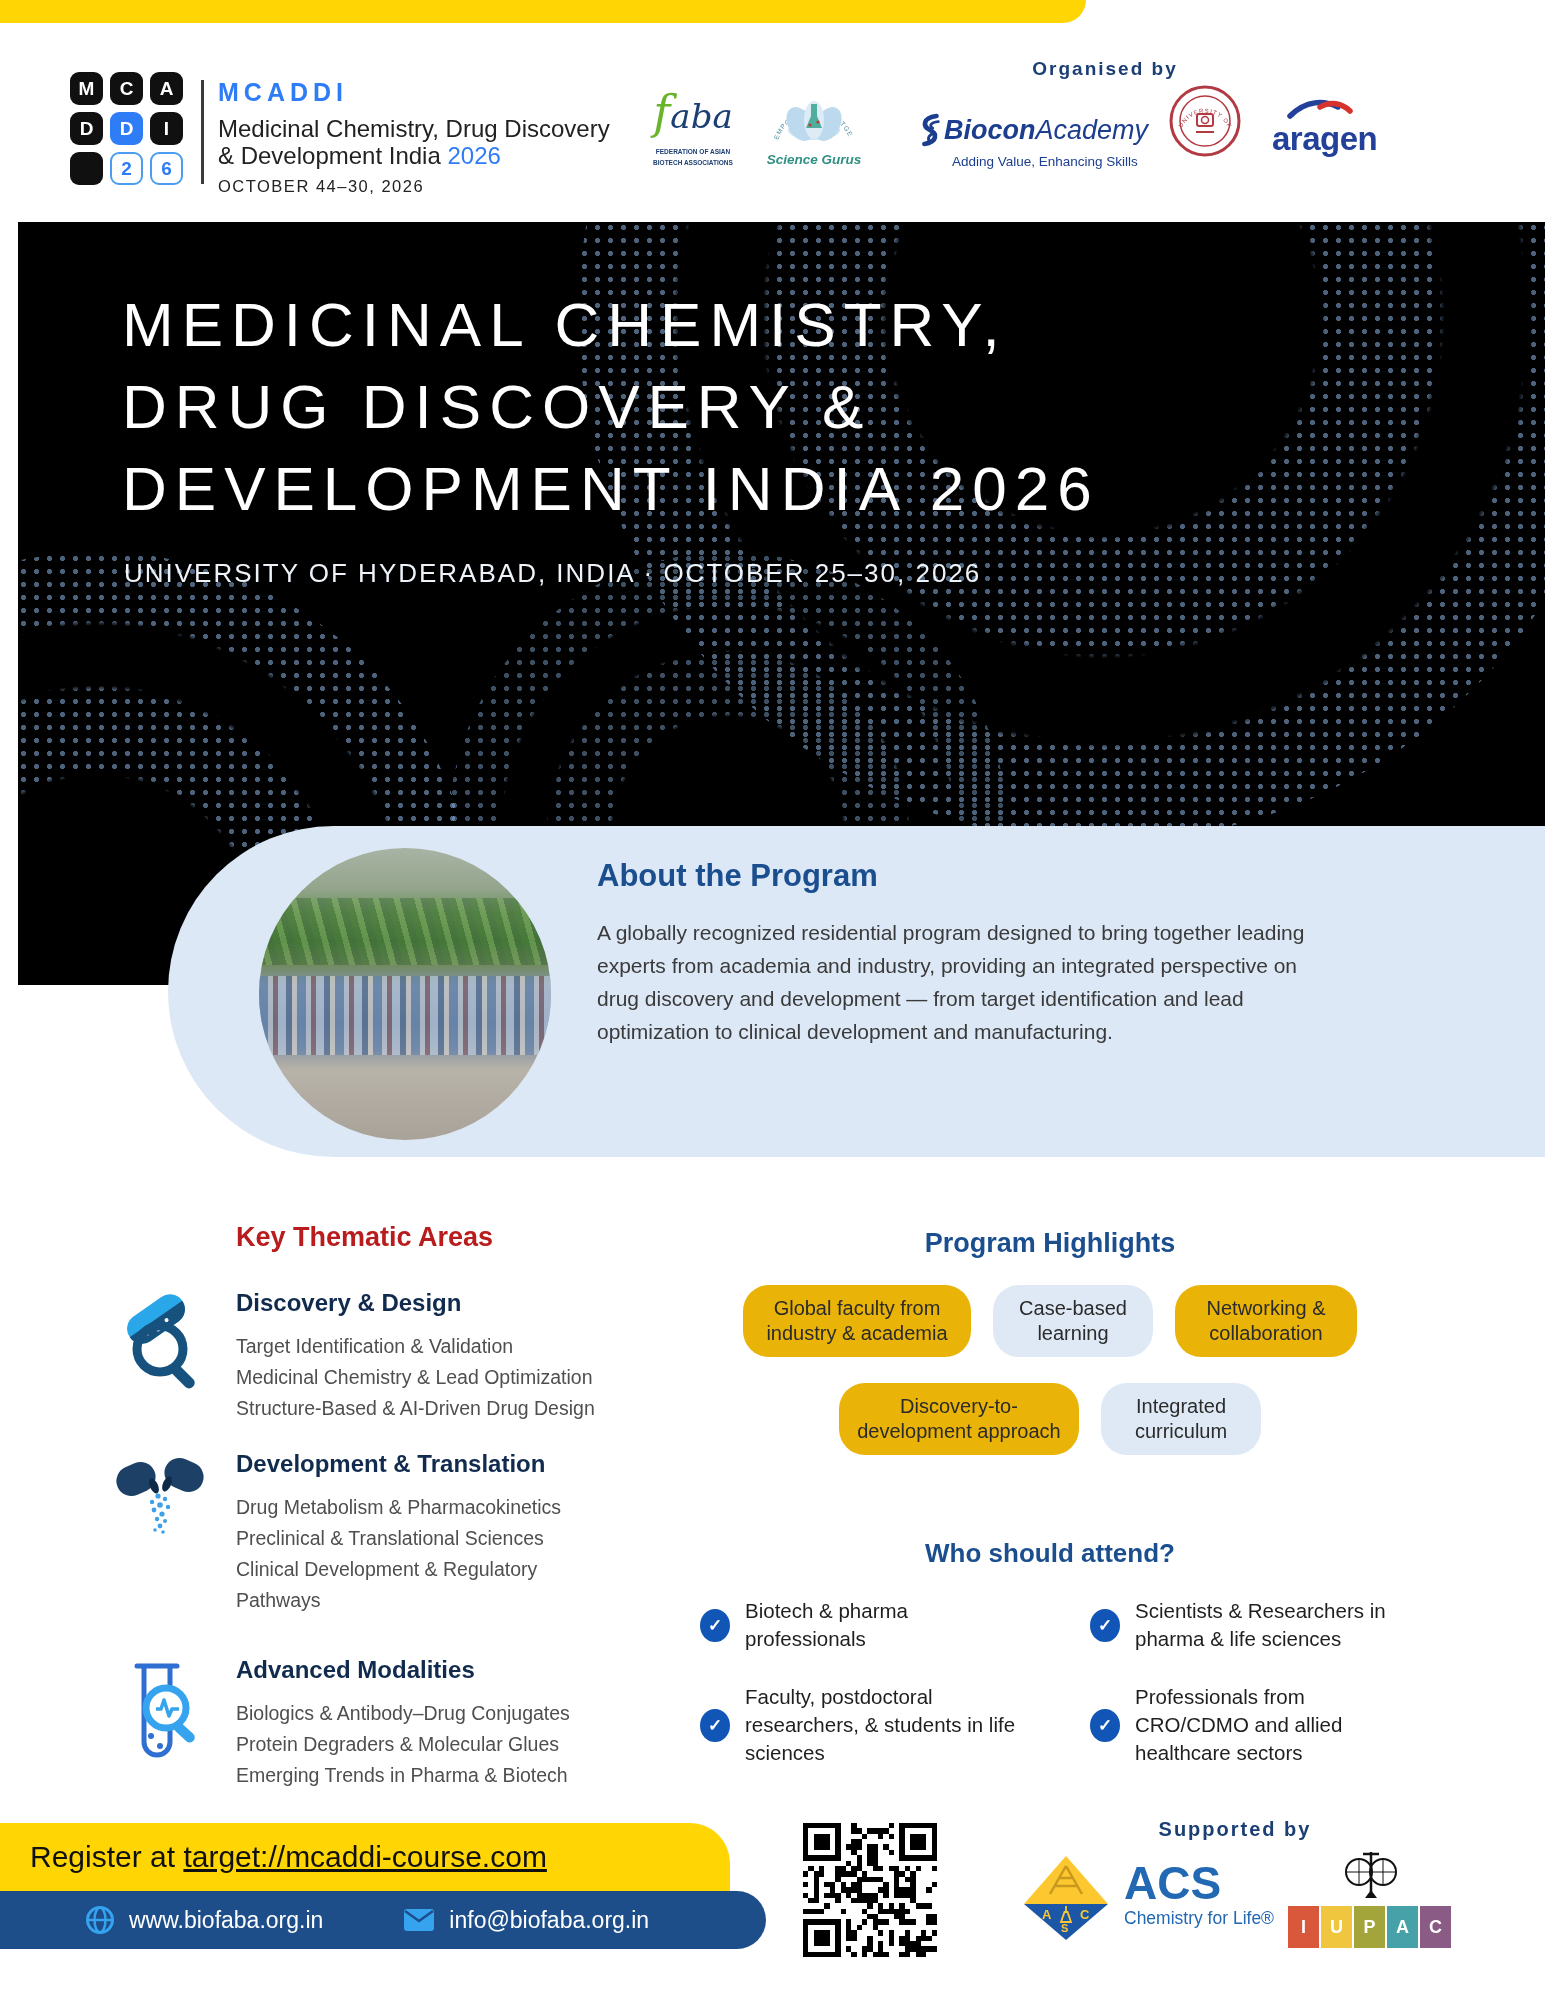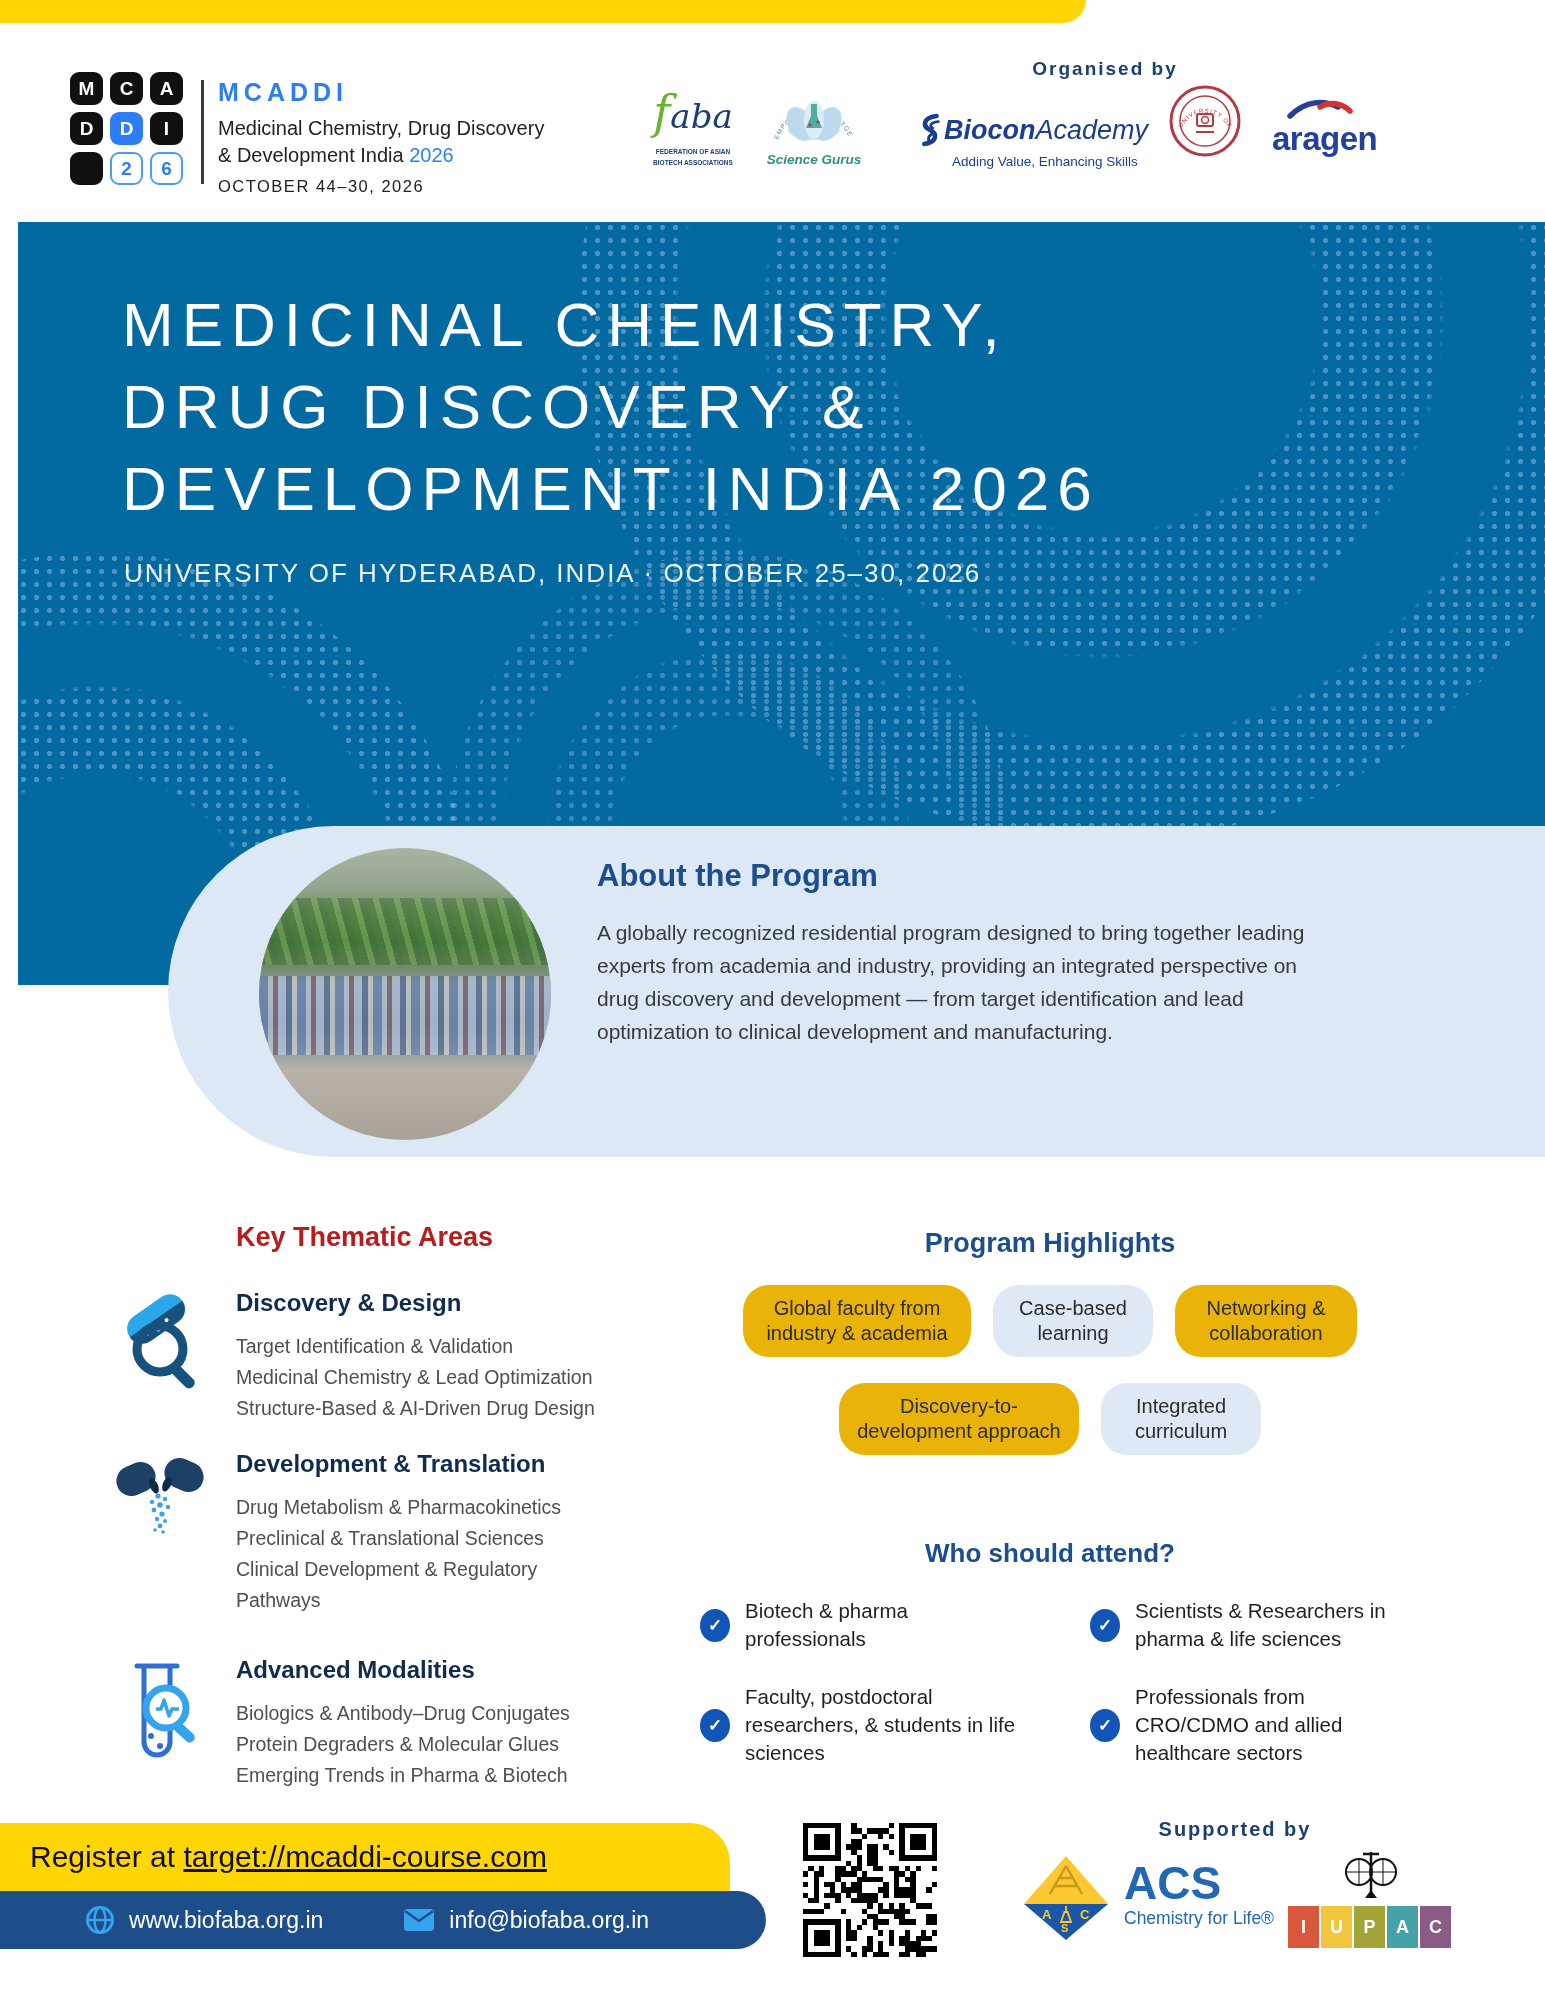--- a/index.html
+++ b/index.html
@@ -13,21 +13,21 @@
   
   .logo-grid{position:absolute;left:70px;top:72px;display:grid;
              grid-template-columns:repeat(3,33px);grid-template-rows:repeat(3,33px);gap:7px;}
   .tile{width:33px;height:33px;border-radius:9px;background:#101010;color:#fff;
         display:flex;align-items:center;justify-content:center;font-weight:bold;font-size:19px;}
   .tile.blue{background:#2e7cf6;}
   .tile.outline{background:#fff;border:2.5px solid #4a9df0;color:#2e7cf6;box-sizing:border-box;}
   .hdr-divider{position:absolute;left:201px;top:80px;width:3px;height:104px;background:#3a3a3a;}
   .brand{position:absolute;left:218px;top:78px;}
   .brand .b-name{color:#2e7cf6;font-weight:bold;font-size:25px;letter-spacing:5px;margin-bottom:8px;}
-  .brand .b-line{color:#222;font-size:20px;line-height:27px;}
+  .brand .b-line{color:#222;font-size:24px;line-height:27px;}
   .brand .b-year{color:#2e7cf6;}
   .brand .b-dates{color:#222;font-size:16.5px;letter-spacing:1.5px;margin-top:8px;}
 
   .organised{position:absolute;left:1016px;top:58px;width:178px;text-align:center;
              color:#1b3e73;font-weight:bold;font-size:19px;letter-spacing:2px;}
 
   .p-logo{position:absolute;}
   
   .faba{left:648px;top:90px;width:90px;text-align:center;}
   .faba .f-word{font-family:"DejaVu Serif",serif;font-style:italic;line-height:44px;}
@@ -43,21 +43,21 @@
   .biocon .bc-bold{color:#1b3e8f;font-weight:bold;font-style:italic;font-size:27px;}
   .biocon .bc-light{color:#1b3e8f;font-style:italic;font-size:27px;}
   .biocon .bc-tag{color:#1b3e8f;font-size:13.5px;margin-top:4px;margin-left:36px;}
   
   .uoh{left:1168px;top:84px;width:74px;height:74px;}
   
   .aragen{left:1272px;top:98px;width:176px;}
   .aragen .ar-name{color:#23409a;font-weight:bold;font-size:33px;letter-spacing:-0.5px;line-height:30px;}
 
   
-  .hero{position:absolute;left:18px;top:222px;width:1527px;height:763px;background:#0369a1;overflow:hidden;}
+  .hero{position:absolute;left:18px;top:222px;width:1527px;height:763px;background:#000000;overflow:hidden;}
   .dotring{position:absolute;border-radius:50%;
     background-image:radial-gradient(circle,rgba(140,180,225,0.55) 2.3px,transparent 2.9px);
     background-size:13px 13px;
     -webkit-mask-image:radial-gradient(circle at center,transparent 0 29%,#000 30% 45%,transparent 46% 57%,#000 58% 73%,transparent 74% 85%,#000 86% 98%,transparent 99%);
     mask-image:radial-gradient(circle at center,transparent 0 29%,#000 30% 45%,transparent 46% 57%,#000 58% 73%,transparent 74% 85%,#000 86% 98%,transparent 99%);}
   .ring1{width:760px;height:760px;left:-300px;top:330px;}
   .ring2{width:1050px;height:1050px;left:560px;top:-430px;}
   .ring3{width:560px;height:560px;left:430px;top:330px;opacity:.8;}
   .hero-title{position:absolute;left:104px;top:62px;color:#ffffff;font-size:62px;font-weight:400;
               letter-spacing:8px;line-height:82px;white-space:nowrap;}

